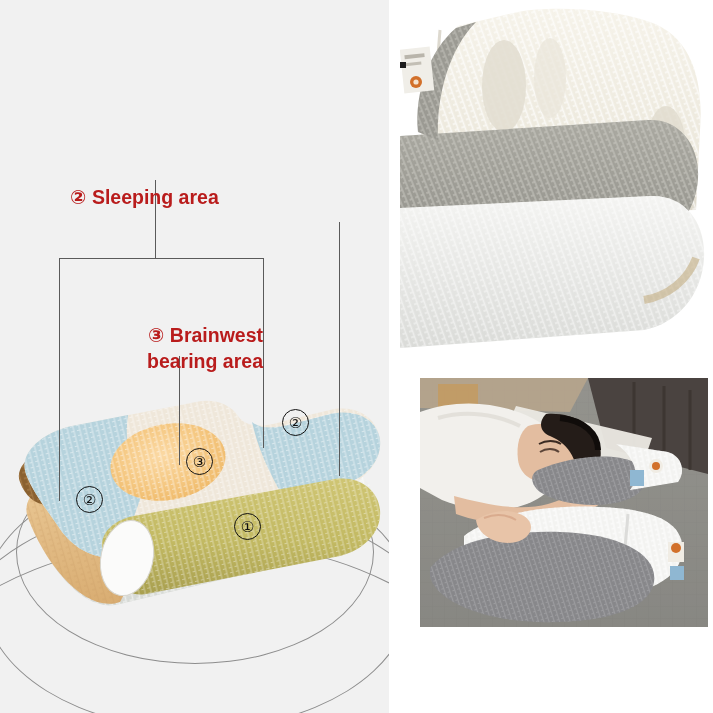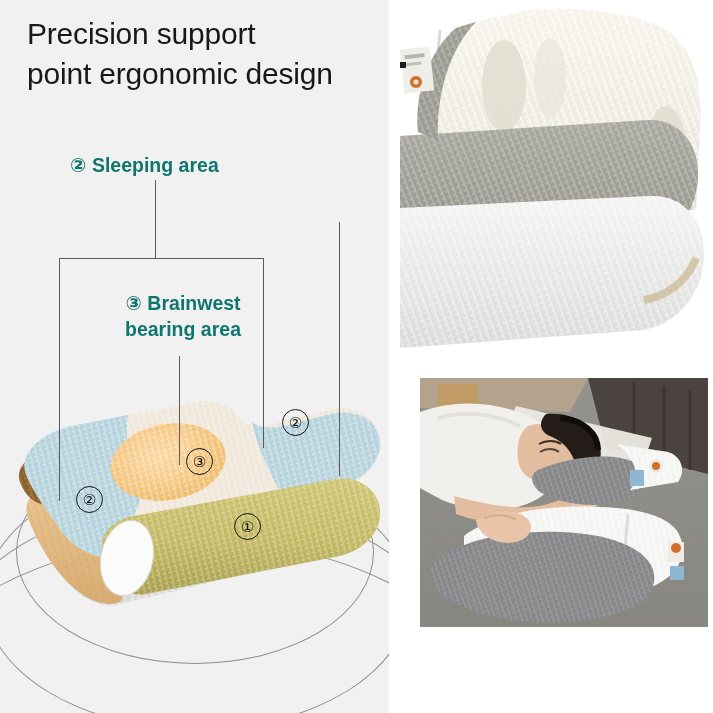--- a/index.html
+++ b/index.html
@@ -50,27 +50,28 @@
     z-index: 40;
     white-space: pre-line;
   }
 
   
   .callout {
     position: absolute;
     font-size: 19.5px;
     line-height: 1.32;
     font-weight: 700;
-    color: #0f766e;
+    color: #b91c1c;
     z-index: 35;
     white-space: pre-line;
+    margin-top: 32px;
   }
   #label-sleeping      { left: 70px;  top: 153px; }
   #label-cervical      { left: 252px; top: 153px; width: 130px; }
-  #label-brainwest     { left: 103px; top: 291px; text-align: center; width: 160px; }
+  #label-brainwest     { left: 103px; top: 291px; text-align: right; width: 160px; }
 
   
   .lead {
     position: absolute;
     background: #5a5a5a;
     z-index: 30;
   }
   .lead.v { width: 1px; }
   .lead.h { height: 1px; }
 
@@ -145,22 +146,20 @@
 
 <div id="page">
 
   <div id="left-panel">
     <div class="ring r1"></div>
     <div class="ring r2"></div>
     <div class="ring r3"></div>
     <div class="ring r4"></div>
   </div>
 
-  <div id="title">Precision support
-point ergonomic design</div>
 
   <div class="lead v" id="lead-sleep-stem"></div>
   <div class="lead h" id="lead-bracket-bar"></div>
   <div class="lead v" id="lead-bracket-l"></div>
   <div class="lead v" id="lead-bracket-r"></div>
   <div class="lead v" id="lead-brain-stem"></div>
   <div class="lead v" id="lead-cerv-stem"></div>
 
   <div class="callout" id="label-sleeping">② Sleeping area</div>
   <div class="callout" id="label-brainwest">③ Brainwest

